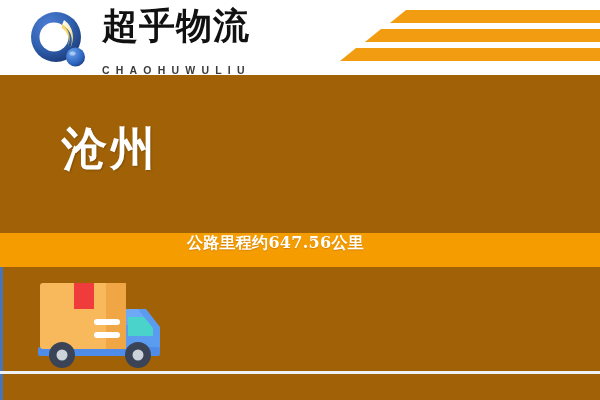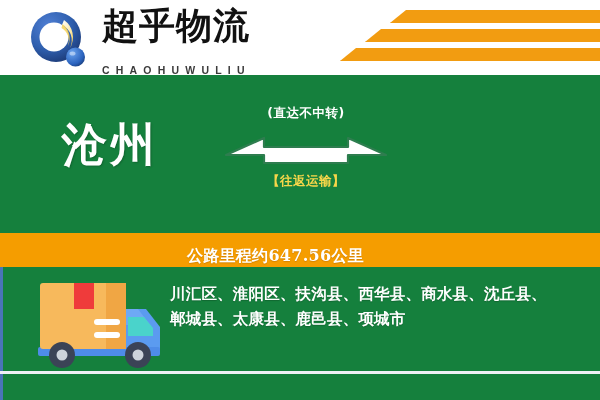--- a/index.html
+++ b/index.html
@@ -1,21 +1,21 @@
 <!DOCTYPE html>
 <html><head>
 <meta charset="utf-8">
 <style>
   html,body{margin:0;padding:0;}
   body{
     width:600px;height:400px;overflow:hidden;
     font-family:"Liberation Sans","DejaVu Sans",sans-serif;
     background:#2d5aa4;
   }
-  #banner{position:relative;width:600px;height:400px;overflow:hidden;background:#15803d;}
+  #banner{position:relative;width:600px;height:400px;overflow:hidden;background:#a16207;}
 
   
   .header{
     position:absolute;left:0;top:0;width:600px;height:75px;
     background:#ffffff;overflow:hidden;
   }
   .logo-block{position:absolute;left:28px;top:6px;display:flex;align-items:center;}
   .logo-mark{position:relative;width:64px;height:62px;flex:none;}
   .logo-text-wrap{margin-left:10px;display:flex;flex-direction:column;justify-content:center;}
   .logo-cn{
@@ -32,21 +32,21 @@
   .stripe{position:absolute;right:0;height:13px;background:#f29c11;
           box-shadow:0 1px 0 rgba(120,70,0,.30);}
   .stripe.s1{top:2px;width:210px;clip-path:polygon(16px 0,100% 0,100% 100%,0 100%);}
   .stripe.s2{top:21px;width:235px;clip-path:polygon(16px 0,100% 0,100% 100%,0 100%);}
   .stripe.s3{top:40px;width:260px;clip-path:polygon(16px 0,100% 0,100% 100%,0 100%);}
 
   
   .route{position:absolute;left:0;top:75px;width:600px;height:158px;}
   .city{
     position:absolute;top:46px;
-    font-family:Liberation Mono, monospace;
+    font-family:Liberation Serif, serif;
     font-size:45px;font-weight:bold;color:#ffffff;letter-spacing:3px;
     line-height:56px;white-space:nowrap;
     text-shadow:1px 1px 2px rgba(0,0,0,.22);
   }
   .city.origin{left:62px;}
   .city.dest{left:398px;}
 
   .arrow-zone{position:absolute;left:226px;top:30px;width:160px;height:100px;}
   .note-top{
     position:absolute;left:0;top:0;width:160px;text-align:center;
@@ -56,21 +56,21 @@
   .arrow-svg{position:absolute;left:-2px;top:24px;}
   .note-bottom{
     position:absolute;left:0;top:68px;width:160px;text-align:center;
     font-family:"DejaVu Sans","Liberation Sans",sans-serif;
     font-size:12.5px;font-weight:bold;color:#f7d64a;white-space:nowrap;letter-spacing:.5px;
   }
 
   
   .infobar{
     position:absolute;left:0;top:233px;width:600px;height:34px;
-    background:#f59d00;display:flex;align-items:flex-end;justify-content:center;gap:33px;
+    background:#f59d00;display:flex;align-items:flex-start;justify-content:center;gap:33px;
   }
   .infobar .txt{
     font-family:"DejaVu Serif","Liberation Serif",serif;
     font-size:16px;font-weight:bold;color:#ffffff;white-space:nowrap;letter-spacing:.3px;
     text-shadow:0 1px 1px rgba(150,80,0,.35);
   }
   .infobar .gap{display:inline-block;width:16px;}
 
   
   .bottom{position:absolute;left:0;top:267px;width:600px;height:133px;}
@@ -134,29 +134,20 @@
       <div class="stripe s1"></div>
       <div class="stripe s2"></div>
       <div class="stripe s3"></div>
     </div>
   </div>
 
   <div class="route">
 
     <div class="city origin">沧州</div>
 
-    <div class="arrow-zone">
-      <div class="note-top">(直达不中转)</div>
-      <div class="arrow-svg">
-        <svg width="164" height="40" viewBox="0 0 164 40" xmlns="http://www.w3.org/2000/svg">
-          <path d="M2 26 L40 9 L40 18 L124 18 L124 9 L162 26 L124 26 L124 34 L40 34 L40 26 Z" fill="#ffffff" stroke="#2e7d4f" stroke-width="2.2" stroke-linejoin="round"></path>
-        </svg>
-      </div>
-      <div class="note-bottom">【往返运输】</div>
-    </div>
 
   </div>
 
   <div class="infobar">
     <span class="txt">公路里程约647.56公里</span>
     <span class="gap"></span>
   </div>
 
   <div class="bottom">
     <div class="left-edge"></div>
@@ -176,21 +167,17 @@
         <rect x="66" y="44" width="26" height="6" rx="3" fill="#ffffff"></rect>
         <rect x="66" y="57" width="26" height="6" rx="3" fill="#ffffff"></rect>
 
         <circle cx="34" cy="80" r="13" fill="#3b4356"></circle>
         <circle cx="34" cy="80" r="5.5" fill="#cdd3db"></circle>
         <circle cx="110" cy="80" r="13" fill="#3b4356"></circle>
         <circle cx="110" cy="80" r="5.5" fill="#cdd3db"></circle>
       </svg>
     </div>
 
-    <div class="areas">
-      <div>川汇区、淮阳区、扶沟县、西华县、商水县、沈丘县、</div>
-      <div>郸城县、太康县、鹿邑县、项城市</div>
-    </div>
 
     <div class="ground"></div>
   </div>
 
 </div>
 
 </body></html>

